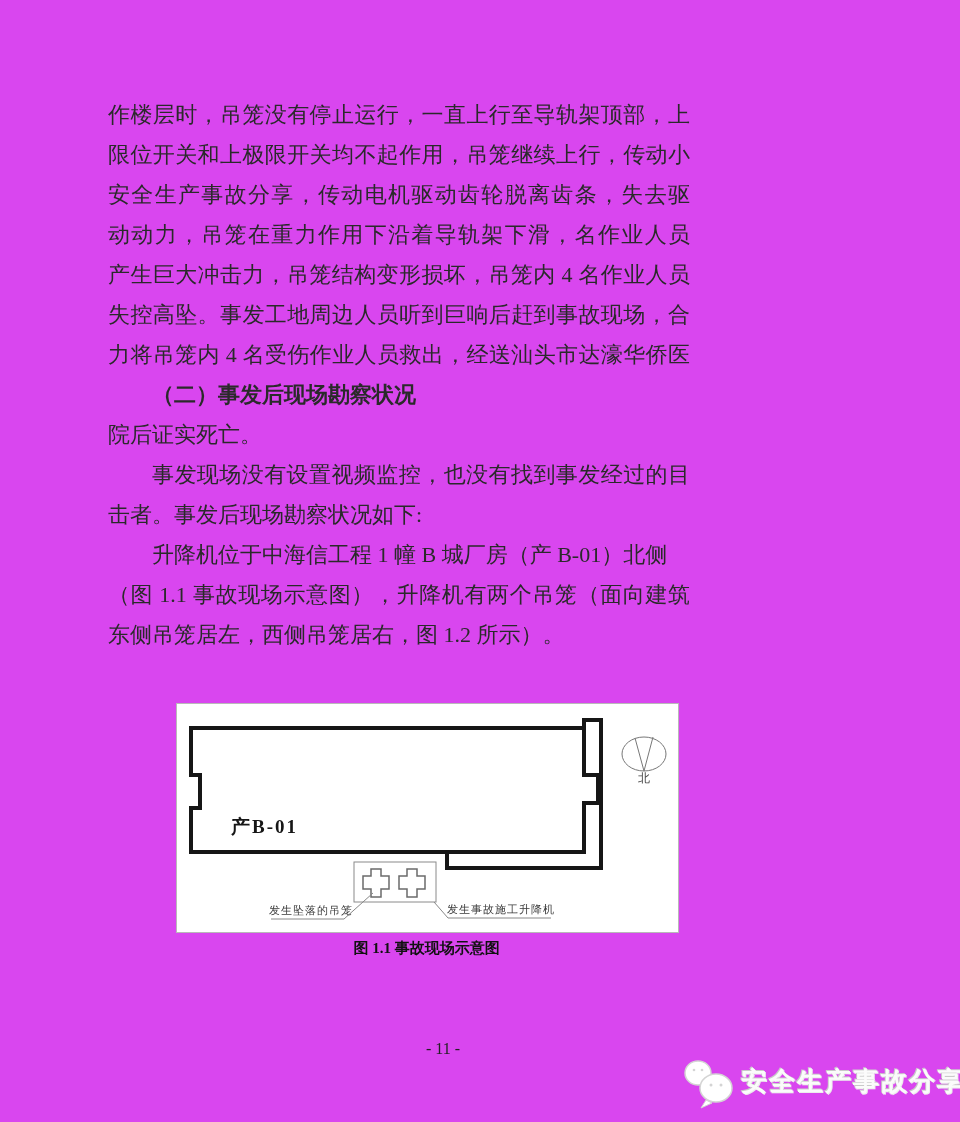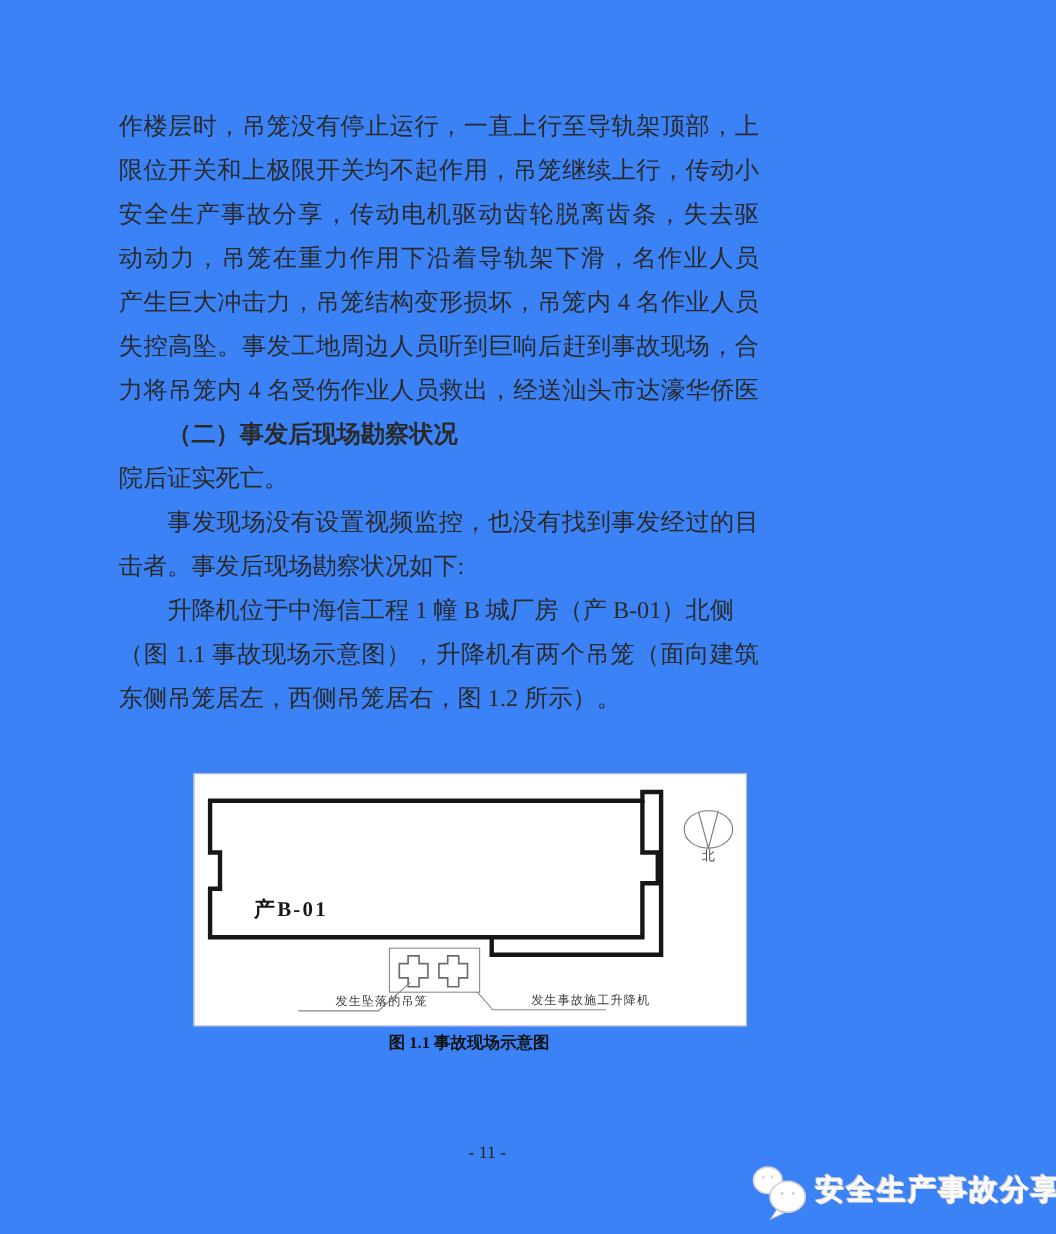--- a/index.html
+++ b/index.html
@@ -1,32 +1,32 @@
 <!DOCTYPE html>
 <html><head>
 <meta charset="utf-8">
 <style>
   html,body { margin:0; padding:0; background:#ffffff; }
   .page {
-    position:relative; width:960px; height:1122px; background:#3b82f6; overflow:hidden;
+    position:relative; width:960px; height:1122px; background:#d946ef; overflow:hidden;
     font-family:"Liberation Serif","DejaVu Serif",serif; color:#2a2a2a;
   }
   .textcol { position:absolute; left:108px; top:95px; width:582px; font-size:22px; }
   .ln { line-height:40px; height:40px; white-space:nowrap; text-align:left; }
   .just { white-space:normal; overflow:hidden; text-align:justify; text-align-last:justify; }
   .ind { text-indent:44px; }
   .heading { font-weight:bold; }
   .figure {
     position:absolute; left:176px; top:703px; width:501px; height:228px;
     border:1px solid #b9b9b9; background:#ffffff;
   }
   .plan { position:absolute; left:0; top:0; }
   .bldg-label { position:absolute; left:54px; top:110px; font-size:19px; font-weight:bold; letter-spacing:2px; color:#161616; }
   .north-label { position:absolute; left:455px; top:66px; width:24px; text-align:center; font-size:12px; color:#444; }
-  .lbl { position:absolute; font-size:11px; color:#3a3a3a; letter-spacing:1px; white-space:nowrap;margin-left:36px; }
+  .lbl { position:absolute; font-size:11px; color:#3a3a3a; letter-spacing:1px; white-space:nowrap; }
   .lbl-left { left:92px; top:199px; }
   .lbl-right { left:270px; top:198px; }
   .caption { position:absolute; left:176px; top:939px; width:501px; text-align:center; font-size:15px; font-weight:bold; color:#111111; }
   .pagenum { position:absolute; left:0; top:1040px; width:864px; text-align:center; font-size:16px; color:#222222;margin-left:11px; }
   .footer { position:absolute; left:683px; top:1056px; width:272px; height:60px; }
   .wechat { position:absolute; left:0; top:2px; }
   .brand {
     position:absolute; left:58px; top:8px; white-space:nowrap;
     font-family:"Liberation Sans","DejaVu Sans",sans-serif;
     font-size:26px; font-weight:bold; letter-spacing:2px;

